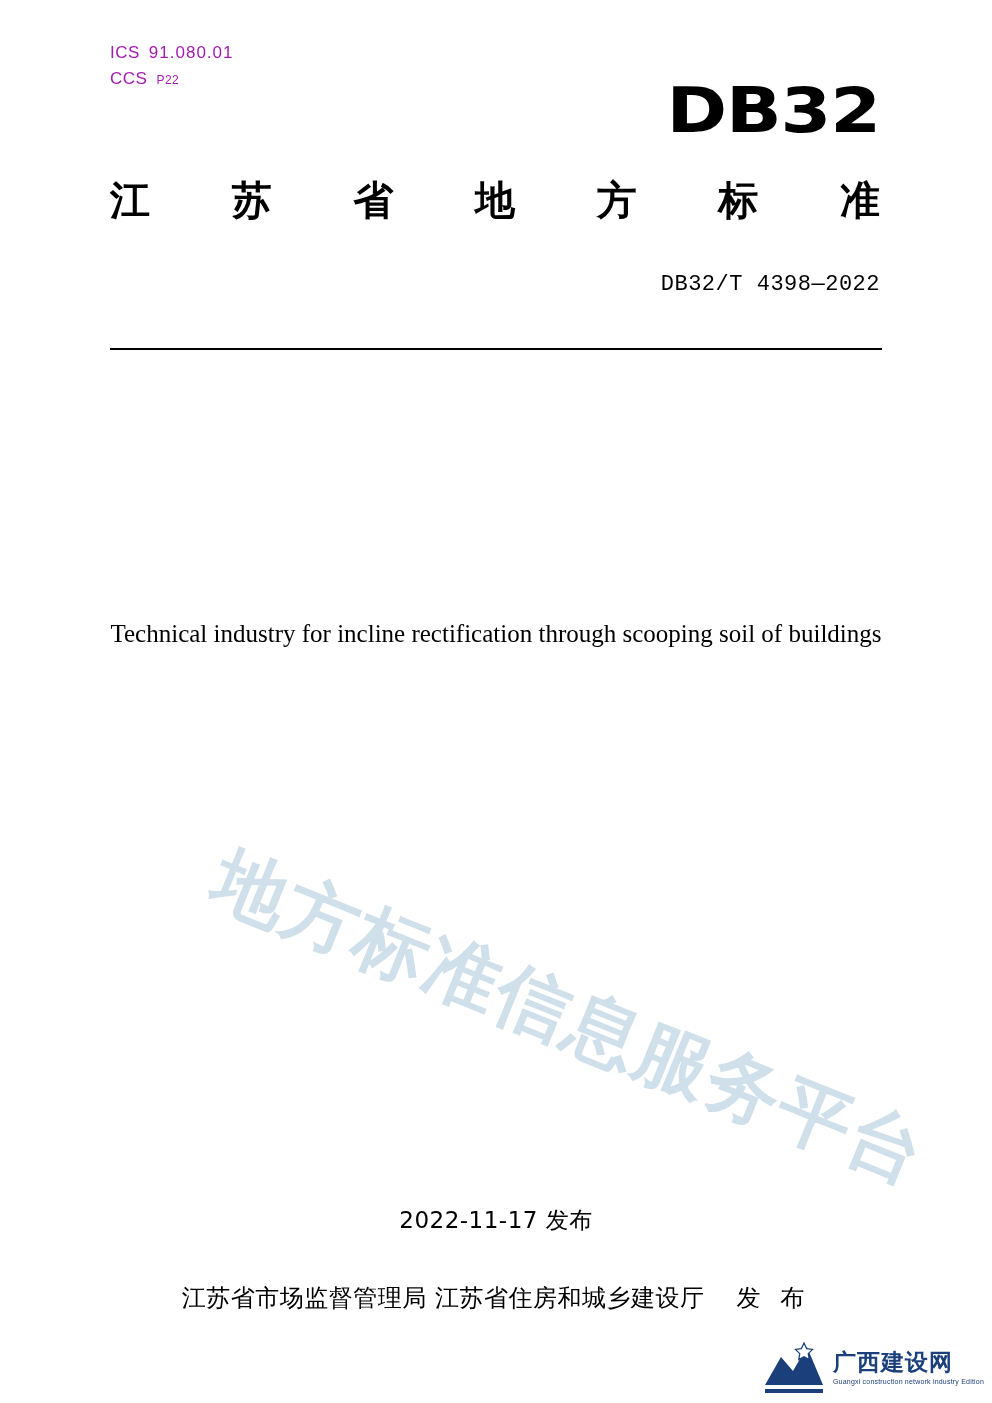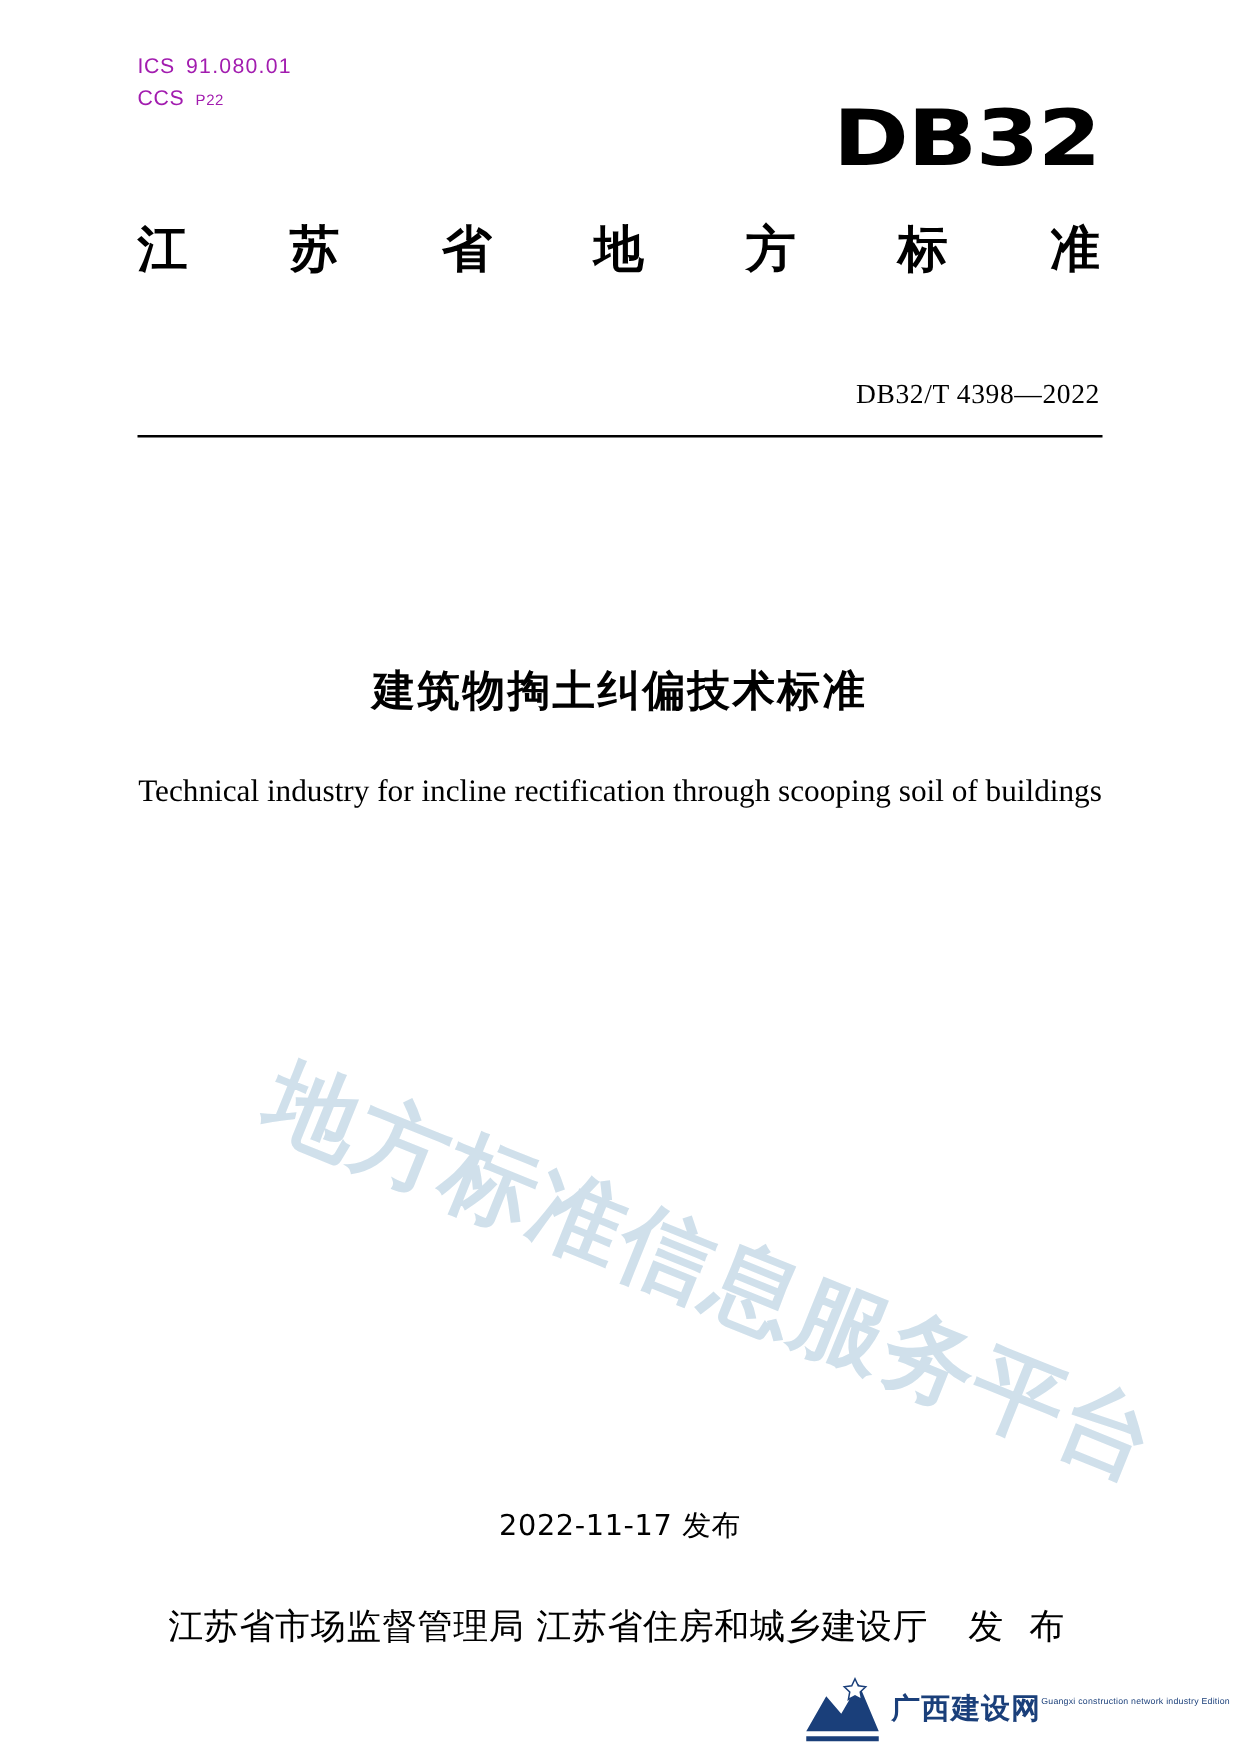--- a/index.html
+++ b/index.html
@@ -70,25 +70,24 @@
     color: #000;
     display: flex;
     justify-content: space-between;
   }
   .std-title-cn span { display: inline-block; }
 
   .std-number {
     position: absolute;
     right: 112px;
     top: 272px;
-    font-family: Liberation Serif, serif;
+    font-family: Liberation Mono, monospace;
     font-size: 22px;
     letter-spacing: 0.5px;
     color: #000;
-    margin-top: 30px;
   }
 
   .rule {
     position: absolute;
     left: 110px;
     right: 110px;
     top: 348px;
     border-top: 2.5px solid #000;
   }
 
@@ -151,21 +150,21 @@
   }
 
   
   .issuers {
     position: absolute;
     left: 0;
     right: 0;
     top: 1282px;
     text-align: center;
     font-family: "DejaVu Sans", sans-serif;
-    font-size: 28px;
+    font-size: 24px;
     letter-spacing: 0.5px;
     color: #000;
   }
   .issuers .pub {
     margin-left: 32px;
     letter-spacing: 6px;
   }
 
   
   .footer-logo {
@@ -177,21 +176,21 @@
     gap: 8px;
   }
   .footer-logo .star-mark {
     width: 62px;
     height: 54px;
     position: relative;
     display: block;
   }
   .footer-logo .brand {
     display: flex;
-    flex-direction: row;
+    flex-direction: column;
     justify-content: center;
     line-height: 1.1;
   }
   .footer-logo .brand-cn {
     font-family: "DejaVu Sans", sans-serif;
     font-size: 23px;
     font-weight: 700;
     color: #1a3f7a;
     letter-spacing: 1px;
   }
@@ -222,21 +221,20 @@
     <span>地</span>
     <span>方</span>
     <span>标</span>
     <span>准</span>
   </div>
 
   <div class="std-number">DB32/T 4398—2022</div>
 
   <div class="rule"></div>
 
-  <div class="doc-title-cn">建筑物掏土纠偏技术标准</div>
   <div class="doc-title-en">Technical industry for incline rectification through scooping soil of buildings</div>
 
   <div class="watermark">地方标准信息服务平台</div>
 
   <div class="dates">
     <div>2022-11-17 发布</div>
   </div>
 
   <div class="issuers">
     <span>江苏省市场监督管理局 江苏省住房和城乡建设厅</span><span class="pub">发 布</span>

